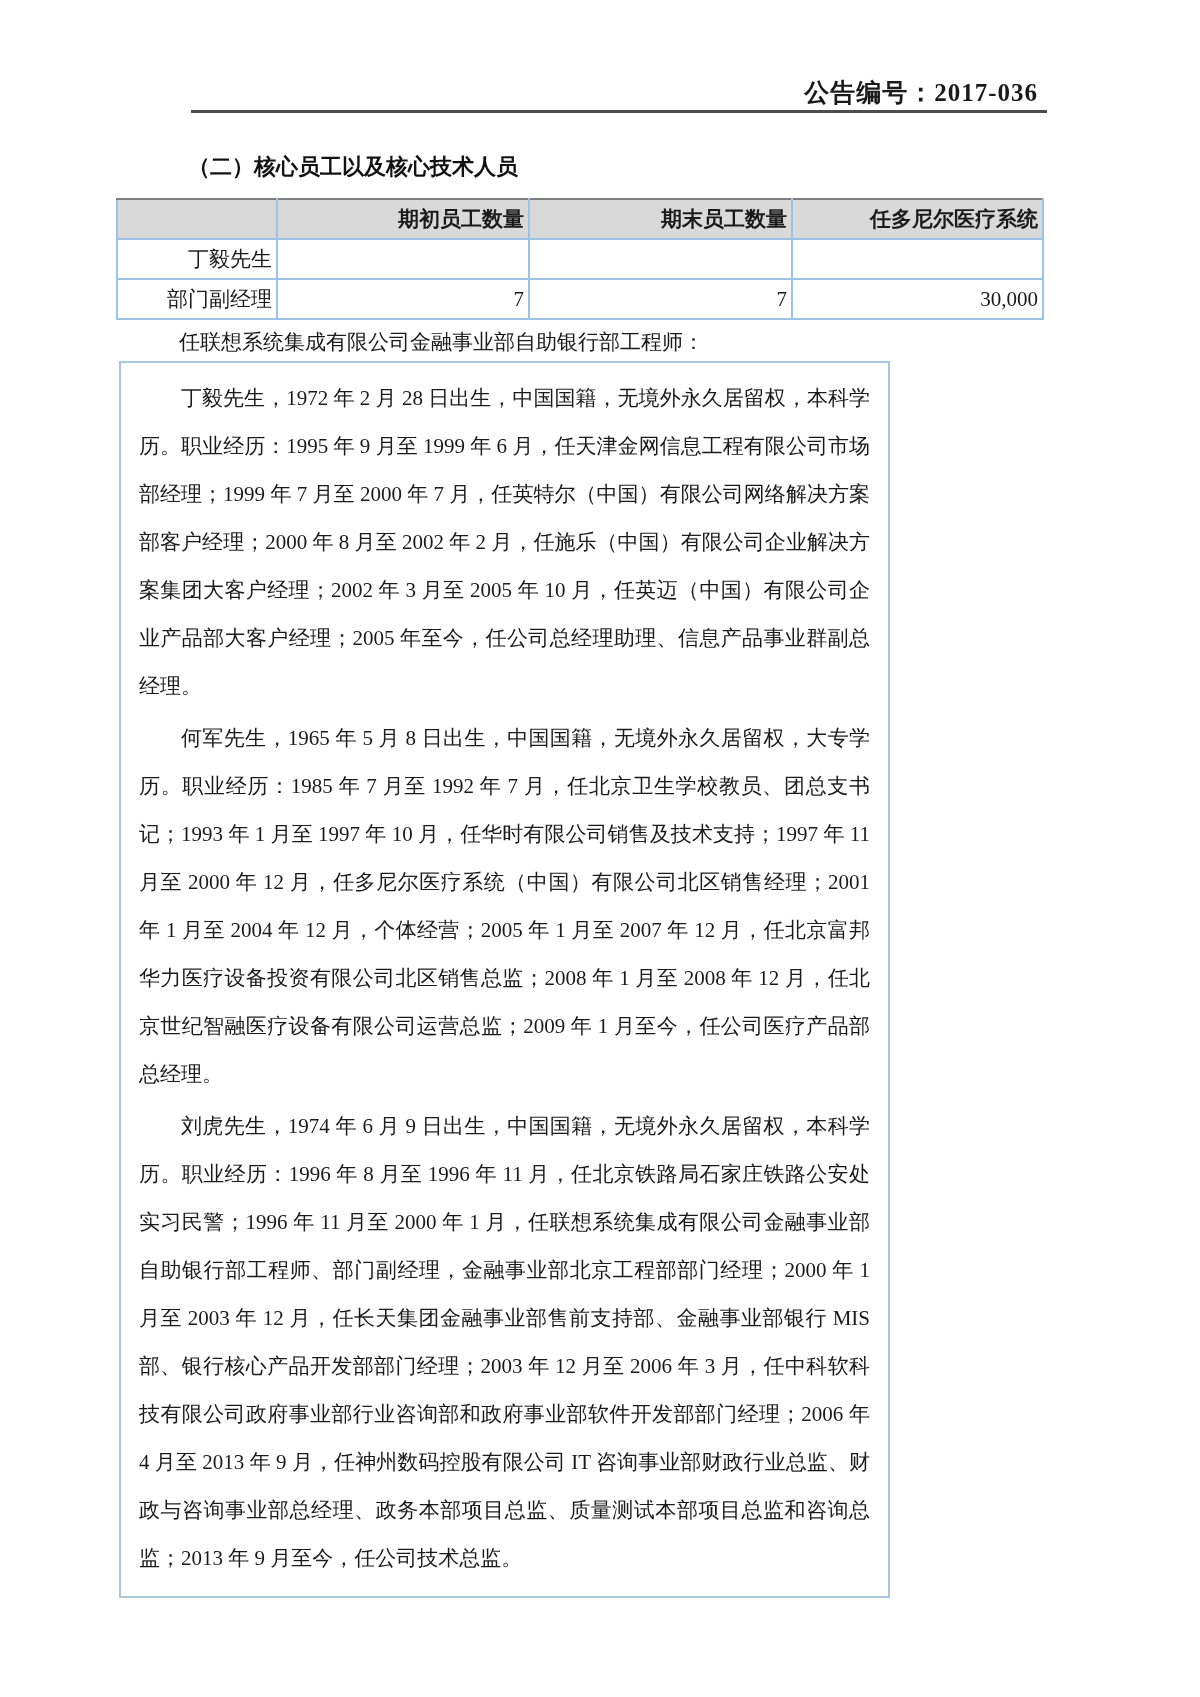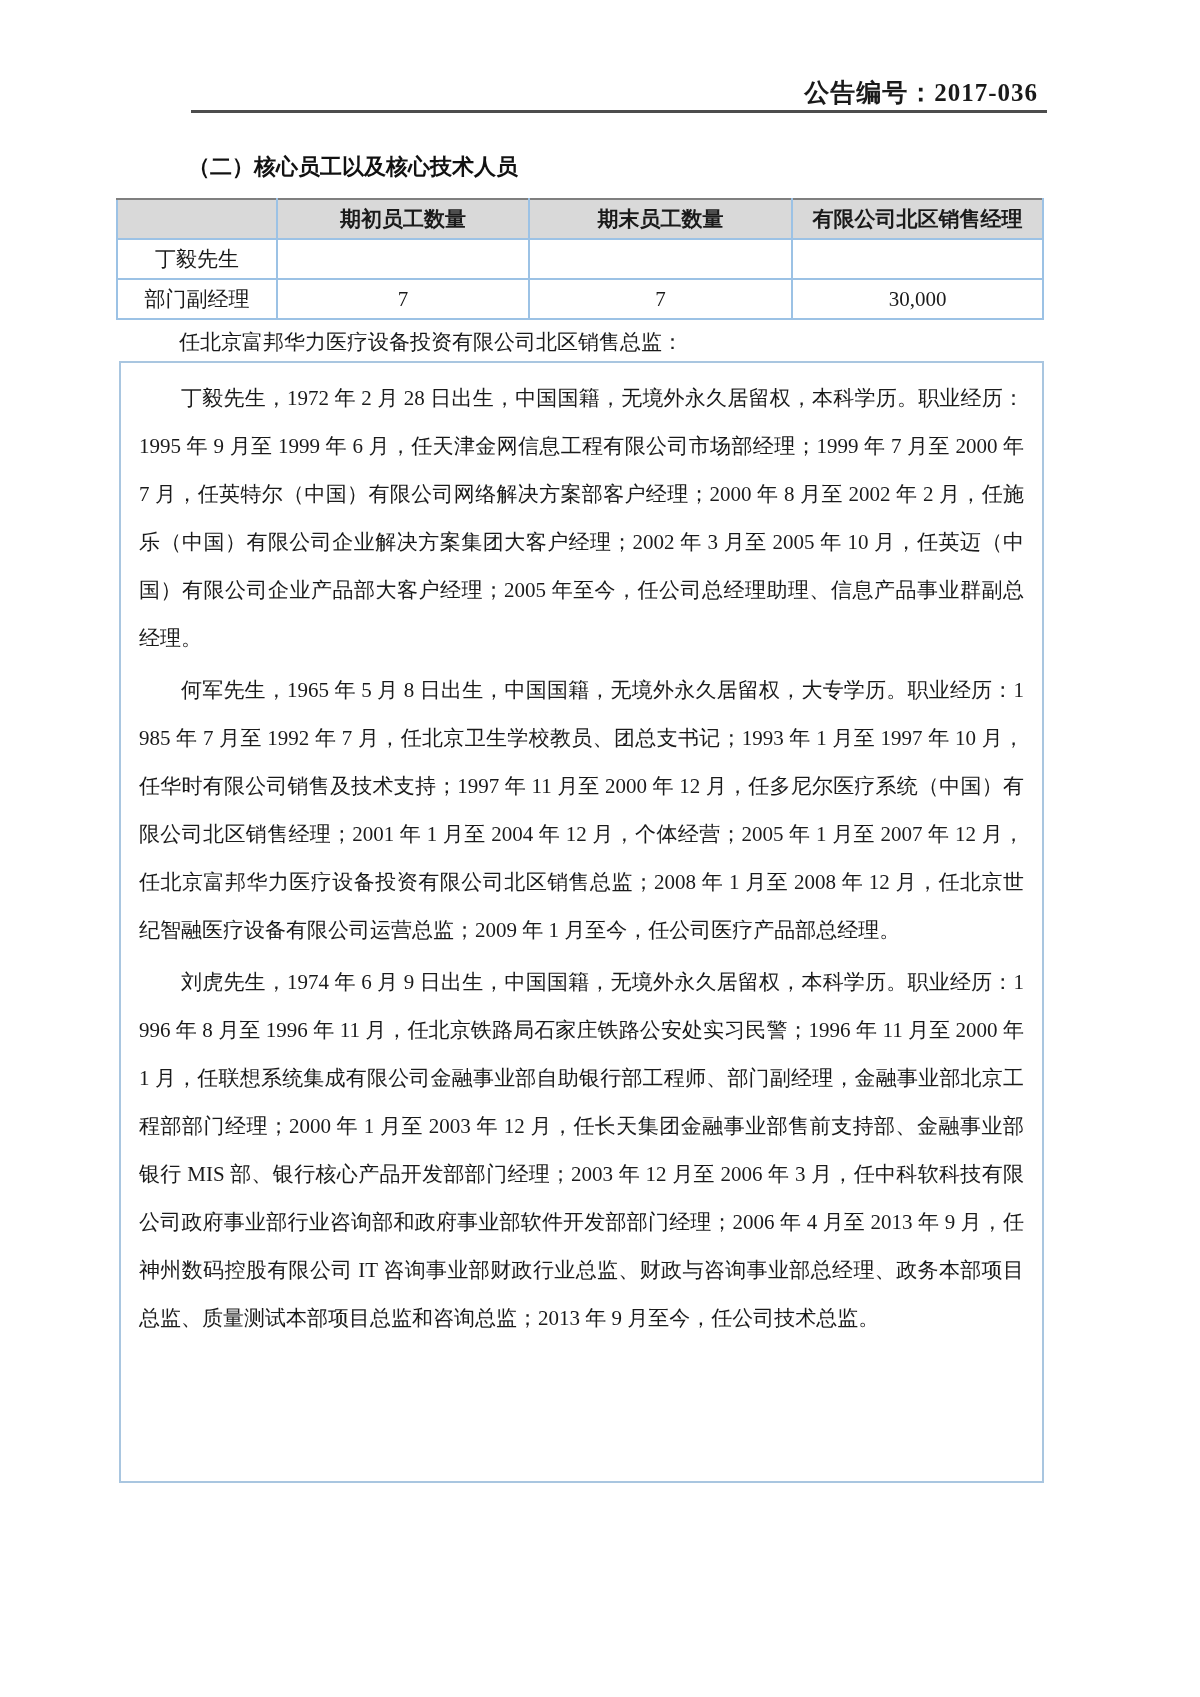--- a/index.html
+++ b/index.html
@@ -47,21 +47,21 @@
     top: 182px;
     left: 100px;
     width: 926px;
     border-collapse: collapse;
     table-layout: fixed;
     font-size: 21px;
   }
   table.emp-table th, table.emp-table td {
     border: 2px solid #9cc2e5;
     height: 40px;
-    text-align: center;
+    text-align: right;
     vertical-align: middle;
     font-weight: normal;
     padding: 0 4px;
   }
   table.emp-table thead th {
     background: #d9d9d9;
     font-weight: bold;
     border-top: 2px solid #7f7f7f;
   }
   col.c1 { width: 160px; }
@@ -75,21 +75,21 @@
     top: 312px;
     left: 163px;
     font-size: 21px;
   }
 
   
   .bio-box {
     position: absolute;
     top: 345px;
     left: 103px;
-    width: 925px;
+    width: 771px;
     min-height: 1122px;
     border: 2px solid #a9c6e0;
     padding: 7px 14px 10px 14px;
     background: #ffffff;
   }
   .bio-box p {
     font-size: 21px;
     line-height: 48px;
     text-align: justify;
     text-indent: 2em;
@@ -113,40 +113,40 @@
       <col class="c1">
         <col class="c2">
         <col class="c3">
         <col class="c4">
     </colgroup>
     <thead>
       <tr>
         <th></th>
         <th>期初员工数量</th>
         <th>期末员工数量</th>
-        <th>有限公司北区销售经理</th>
+        <th>任多尼尔医疗系统</th>
       </tr>
     </thead>
     <tbody>
       <tr>
         <td>丁毅先生</td>
         <td></td>
         <td></td>
         <td></td>
       </tr>
       <tr>
         <td>部门副经理</td>
         <td>7</td>
         <td>7</td>
         <td>30,000</td>
       </tr>
     </tbody>
   </table>
 
-  <div class="caption">任北京富邦华力医疗设备投资有限公司北区销售总监：</div>
+  <div class="caption">任联想系统集成有限公司金融事业部自助银行部工程师：</div>
 
   <div class="bio-box">
     <p>丁毅先生，1972 年 2 月 28 日出生，中国国籍，无境外永久居留权，本科学历。职业经历：1995 年 9 月至 1999 年 6 月，任天津金网信息工程有限公司市场部经理；1999 年 7 月至 2000 年 7 月，任英特尔（中国）有限公司网络解决方案部客户经理；2000 年 8 月至 2002 年 2 月，任施乐（中国）有限公司企业解决方案集团大客户经理；2002 年 3 月至 2005 年 10 月，任英迈（中国）有限公司企业产品部大客户经理；2005 年至今，任公司总经理助理、信息产品事业群副总经理。</p>
     <p>何军先生，1965 年 5 月 8 日出生，中国国籍，无境外永久居留权，大专学历。职业经历：1985 年 7 月至 1992 年 7 月，任北京卫生学校教员、团总支书记；1993 年 1 月至 1997 年 10 月，任华时有限公司销售及技术支持；1997 年 11 月至 2000 年 12 月，任多尼尔医疗系统（中国）有限公司北区销售经理；2001 年 1 月至 2004 年 12 月，个体经营；2005 年 1 月至 2007 年 12 月，任北京富邦华力医疗设备投资有限公司北区销售总监；2008 年 1 月至 2008 年 12 月，任北京世纪智融医疗设备有限公司运营总监；2009 年 1 月至今，任公司医疗产品部总经理。</p>
     <p>刘虎先生，1974 年 6 月 9 日出生，中国国籍，无境外永久居留权，本科学历。职业经历：1996 年 8 月至 1996 年 11 月，任北京铁路局石家庄铁路公安处实习民警；1996 年 11 月至 2000 年 1 月，任联想系统集成有限公司金融事业部自助银行部工程师、部门副经理，金融事业部北京工程部部门经理；2000 年 1 月至 2003 年 12 月，任长天集团金融事业部售前支持部、金融事业部银行 MIS 部、银行核心产品开发部部门经理；2003 年 12 月至 2006 年 3 月，任中科软科技有限公司政府事业部行业咨询部和政府事业部软件开发部部门经理；2006 年 4 月至 2013 年 9 月，任神州数码控股有限公司 IT 咨询事业部财政行业总监、财政与咨询事业部总经理、政务本部项目总监、质量测试本部项目总监和咨询总监；2013 年 9 月至今，任公司技术总监。</p>
   </div>
 
 </div>
 
 </body></html>

